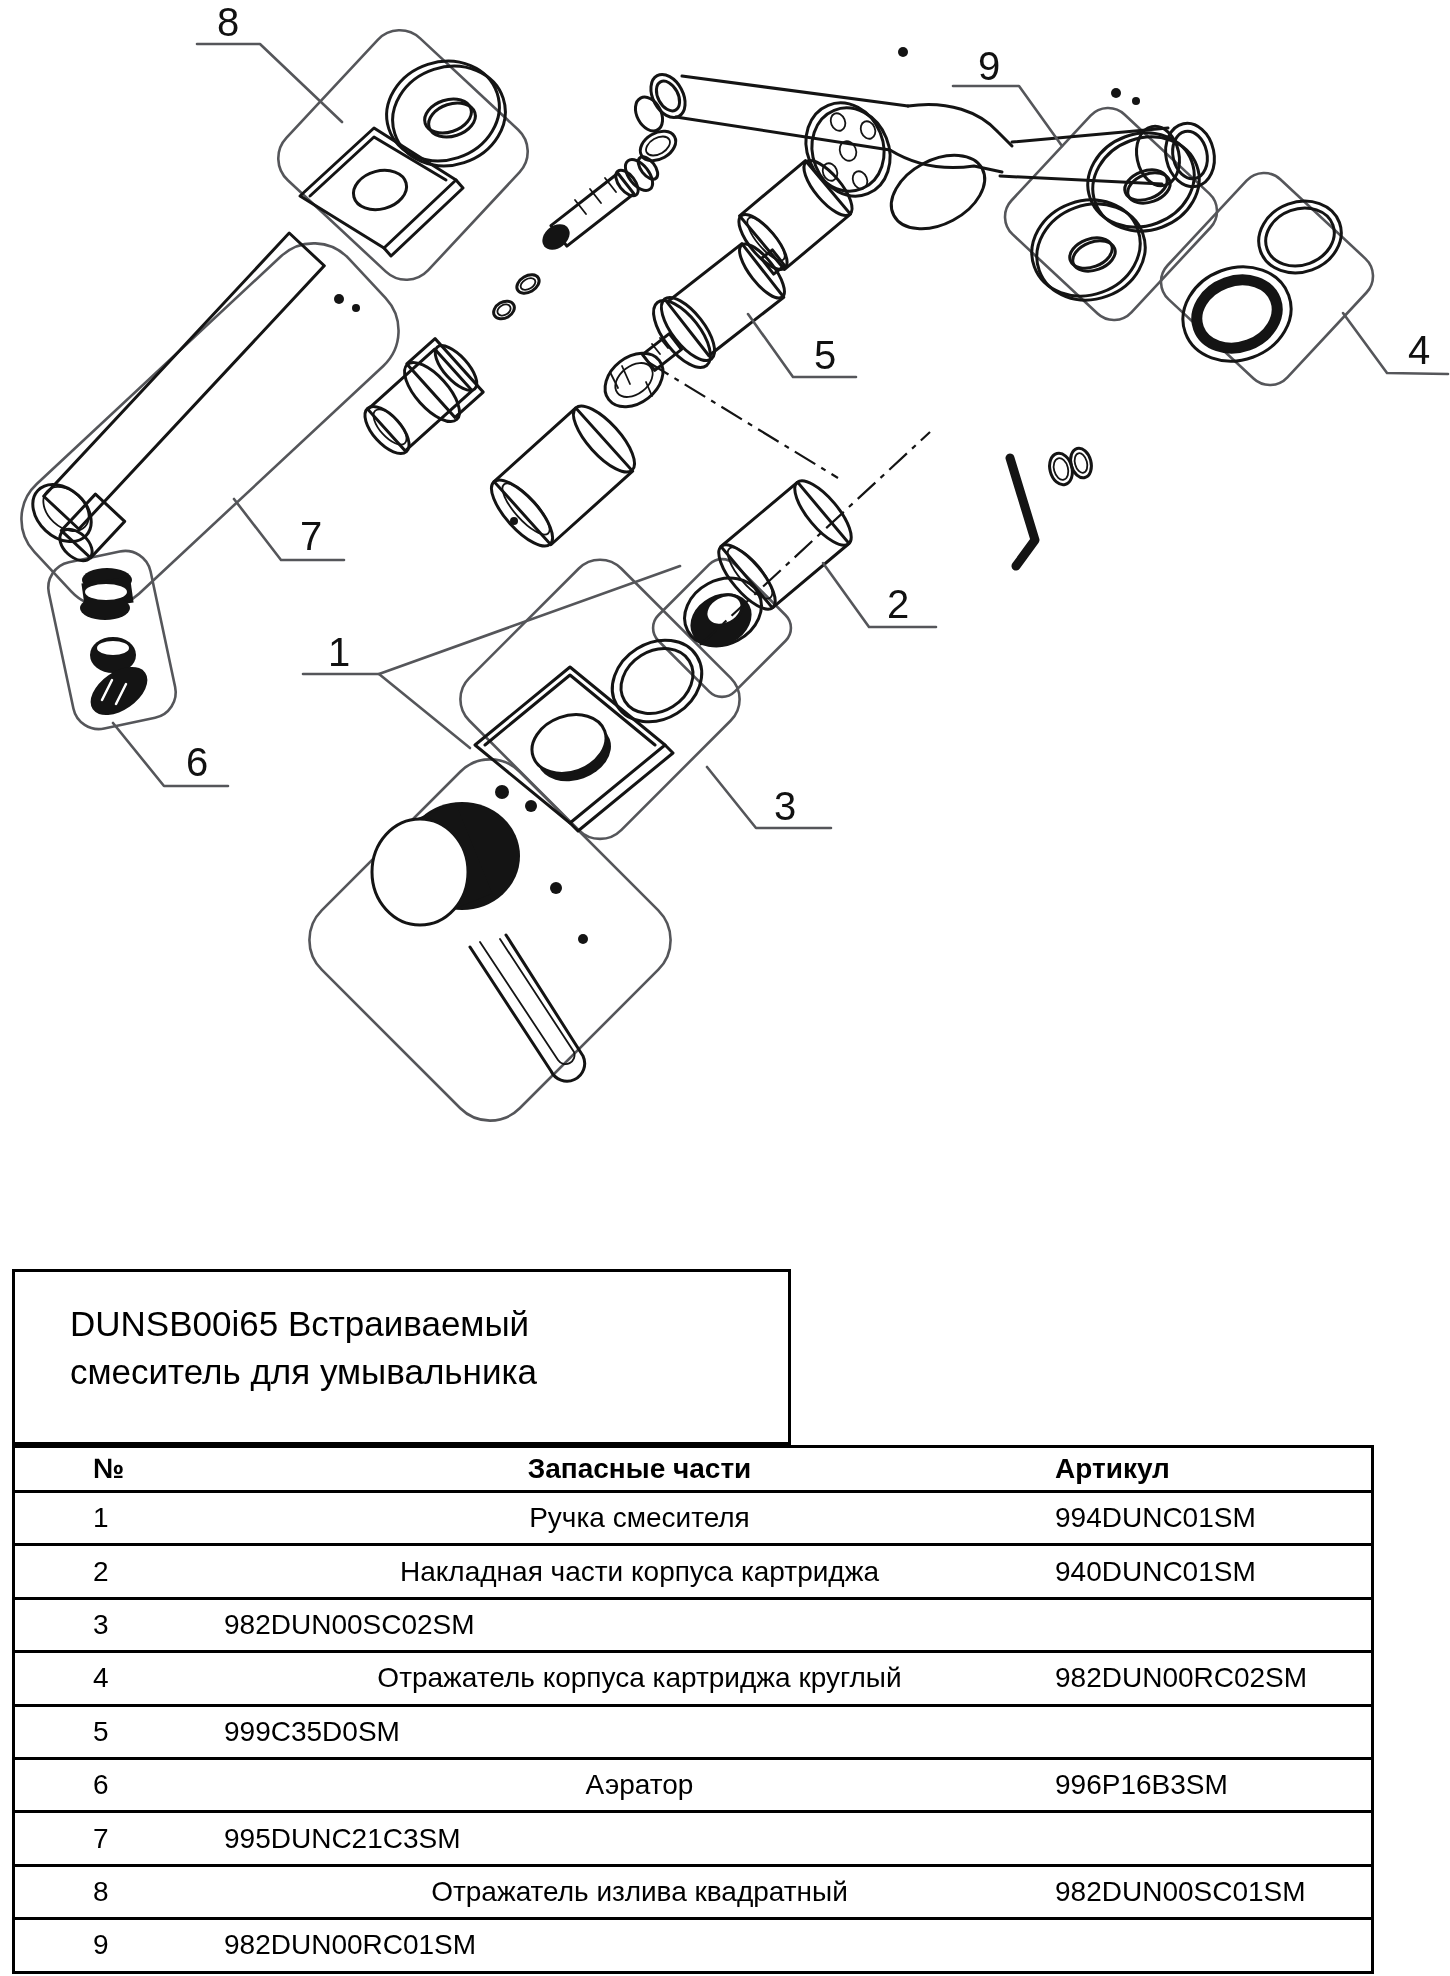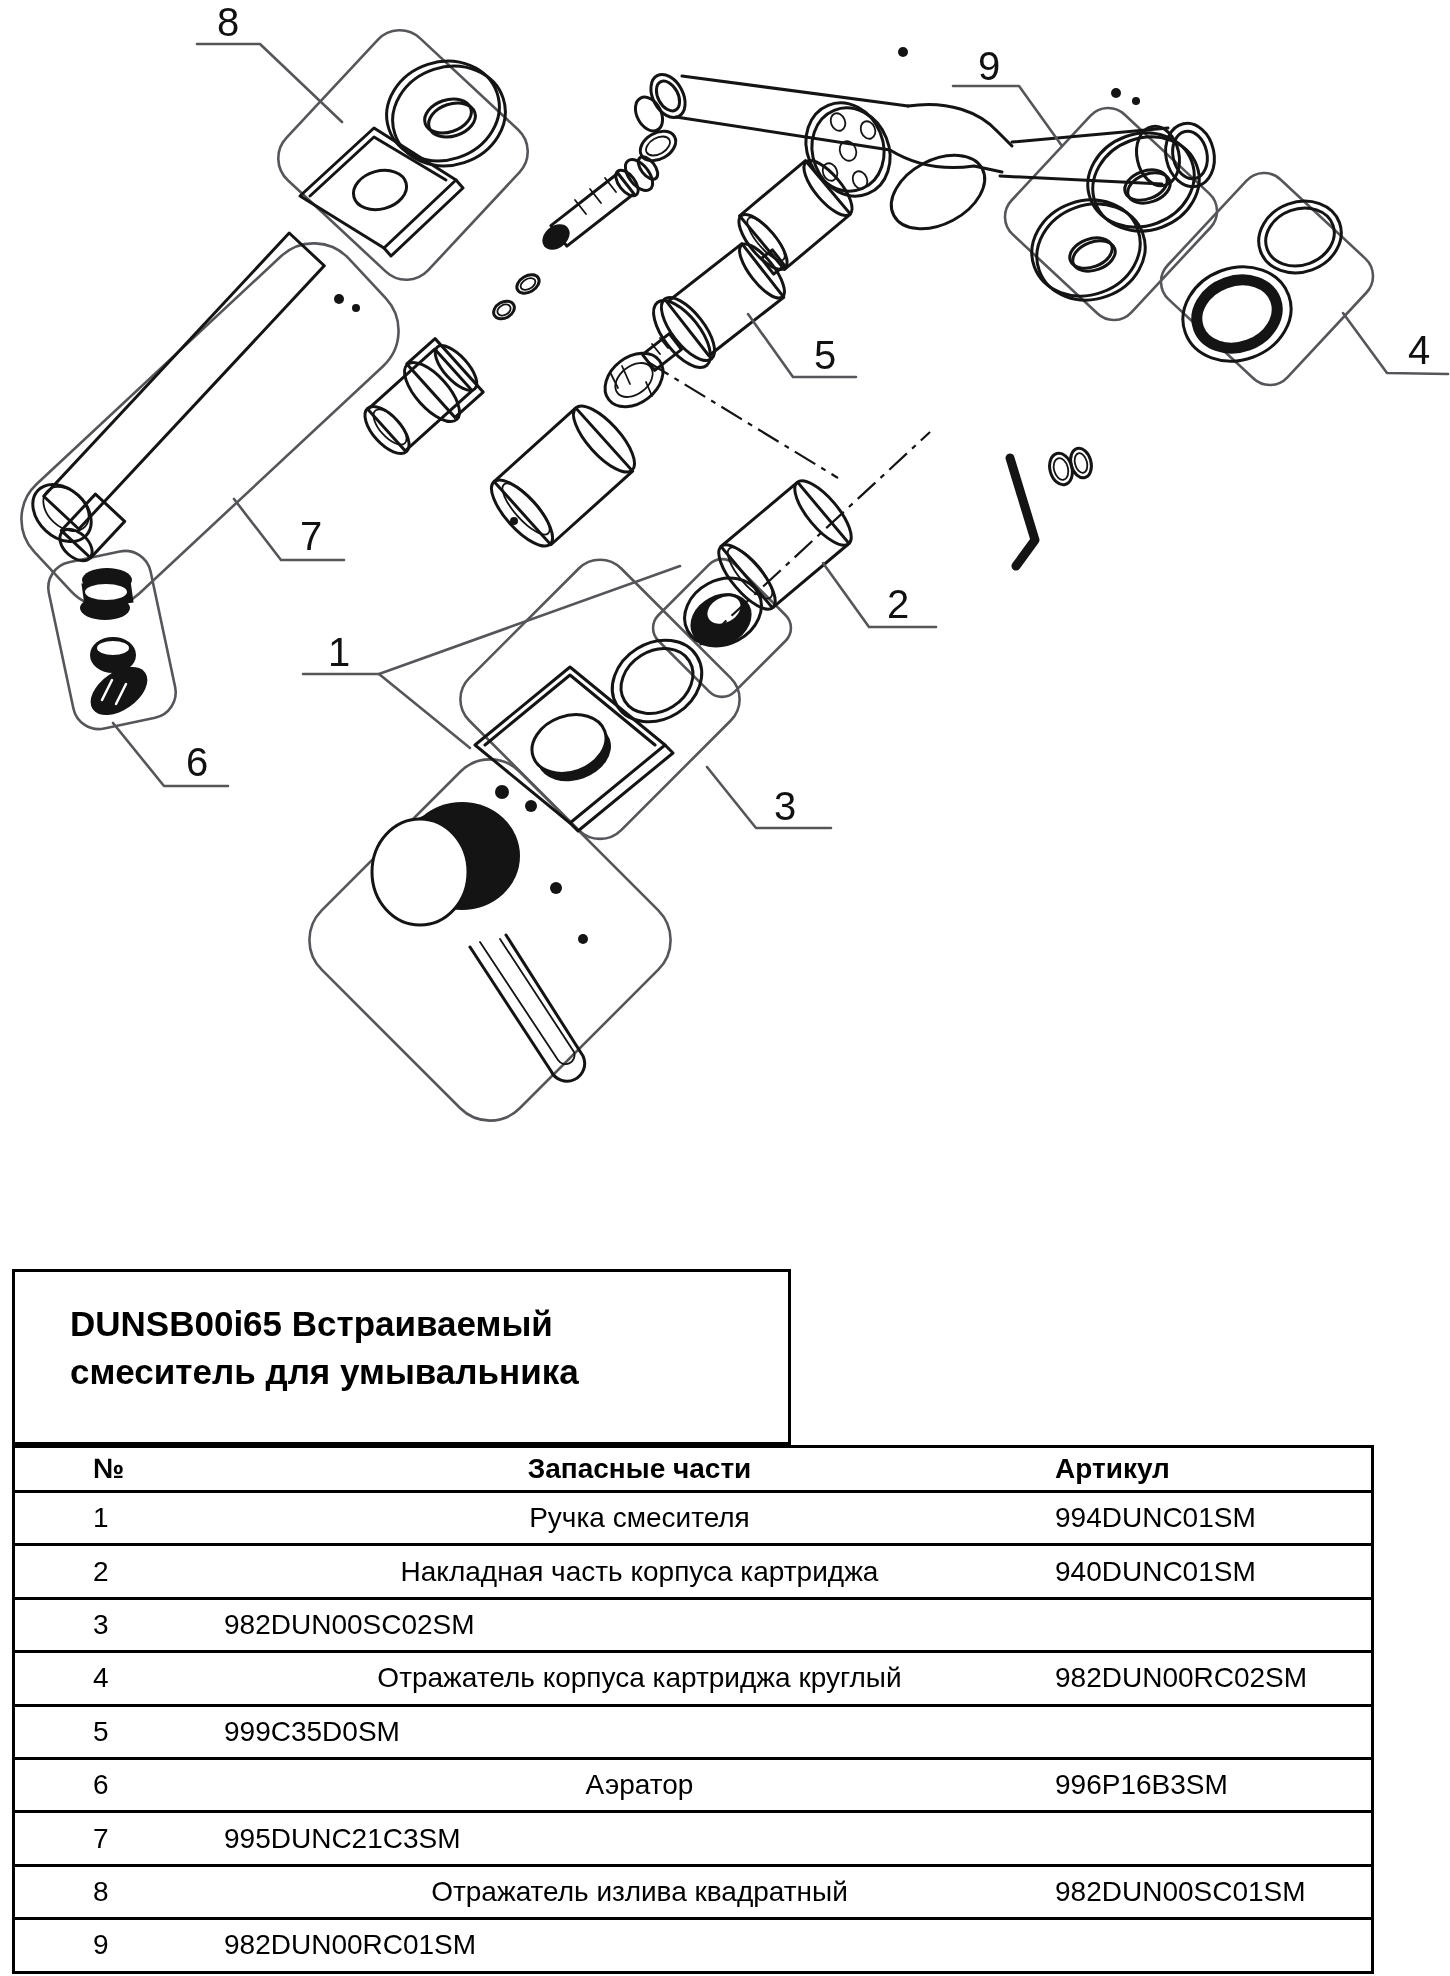--- a/index.html
+++ b/index.html
@@ -15,21 +15,21 @@
   .dark{fill:#141414;stroke:none;}
   .whitefill{fill:#ffffff;stroke:#141414;stroke-width:3;}
   .whiteline{fill:none;stroke:#ffffff;stroke-width:2.5;stroke-linecap:round;}
   .callout{font-family:"Liberation Sans",sans-serif;font-size:40px;fill:#111;}
   .cl{fill:none;stroke:#141414;stroke-width:2.2;stroke-dasharray:24 7 5 7;}
   .boldring{fill:none;stroke:#141414;stroke-width:11;}
 
   
   .tbl-wrap{position:absolute;left:12px;top:1269px;}
   .title-box{position:absolute;left:0;top:0;width:779px;height:176px;border:3px solid #000;
-             box-sizing:border-box;padding:28px 20px 0 55px;font-weight:bold;font-size:35px;line-height:48px;}
+             box-sizing:border-box;padding:28px 20px 0 55px;font-weight:normal;font-size:35px;line-height:48px;}
   .parts-table{position:absolute;left:0;top:176px;width:1362px;border:3px solid #000;box-sizing:border-box;background:#fff;}
   .t-row{display:flex;align-items:center;height:50.4px;border-top:3px solid #000;font-size:28px;}
   .t-row.header{height:42px;border-top:none;font-weight:bold;}
   .c-num{width:209px;padding-left:78px;box-sizing:border-box;flex-shrink:0;}
   .c-name{flex:1;text-align:center;}
   .c-sku{width:316px;flex-shrink:0;}
 </style>
 </head>
 <body>
 
@@ -267,21 +267,21 @@
         <div class="c-sku">Артикул</div>
       </div>
 
       <div class="t-row">
         <div class="c-num">1</div>
         <div class="c-name">Ручка смесителя</div>
         <div class="c-sku">994DUNC01SM</div>
       </div>
       <div class="t-row">
         <div class="c-num">2</div>
-        <div class="c-name">Накладная часть корпуса картриджа</div>
+        <div class="c-name">Накладная части корпуса картриджа</div>
         <div class="c-sku">940DUNC01SM</div>
       </div>
       <div class="t-row">
         <div class="c-num">3</div>
         <div class="c-sku">982DUN00SC02SM</div>
       </div>
       <div class="t-row">
         <div class="c-num">4</div>
         <div class="c-name">Отражатель корпуса картриджа круглый</div>
         <div class="c-sku">982DUN00RC02SM</div>

